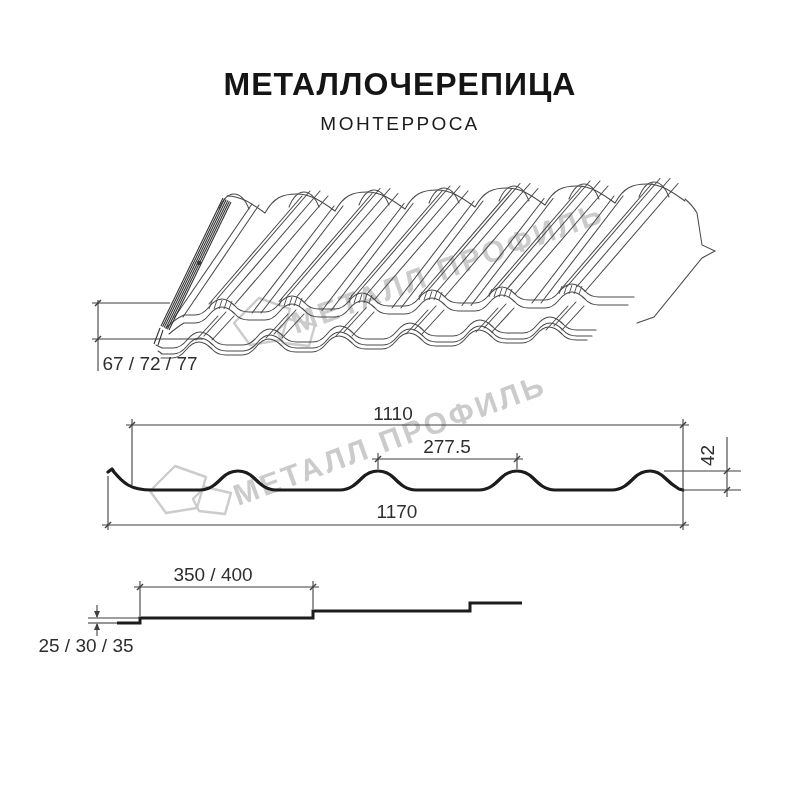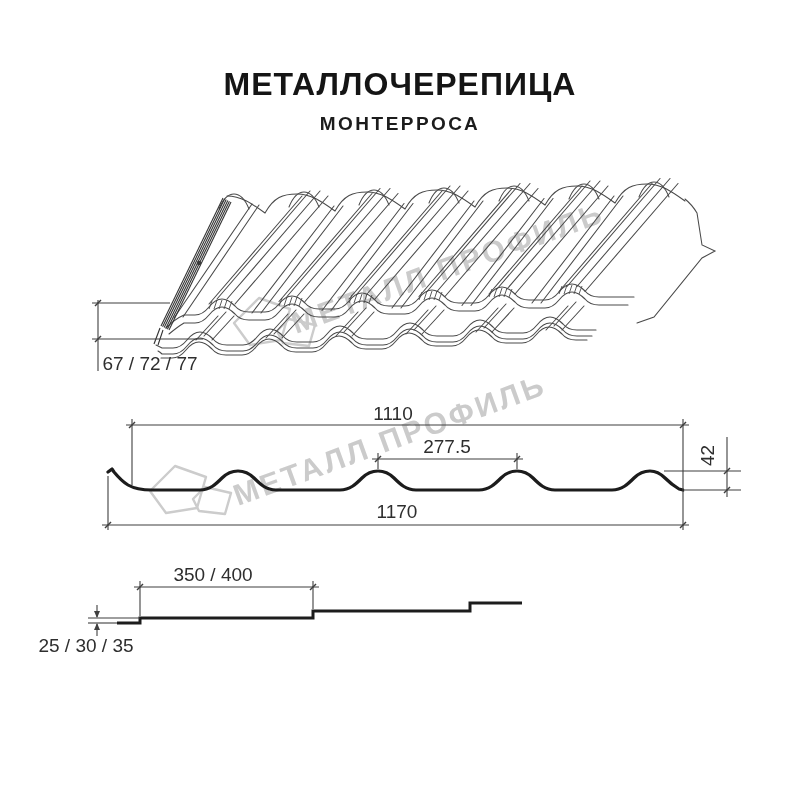--- a/index.html
+++ b/index.html
@@ -1,21 +1,21 @@
 <!DOCTYPE html>
 <html><head>
 <meta charset="utf-8">
 <style>
   html,body{margin:0;padding:0;background:#fff;}
   #page{position:relative;width:800px;height:800px;background:#ffffff;overflow:hidden;
         font-family:"Liberation Sans","DejaVu Sans",sans-serif;}
   .title{position:absolute;left:0;top:66px;width:800px;text-align:center;
          font-size:32px;font-weight:bold;color:#151515;letter-spacing:1px;}
   .subtitle{position:absolute;left:0;top:113px;width:800px;text-align:center;
-            font-size:19px;font-weight:700;color:#1c1c1c;letter-spacing:2.5px;}
+            font-size:19px;font-weight:400;color:#1c1c1c;letter-spacing:2.5px;}
   svg{position:absolute;left:0;top:0;}
   .thin{stroke:#4a4a4a;stroke-width:1.05;fill:none;stroke-linecap:round;}
   .band{stroke:#4a4a4a;stroke-width:1.1;fill:none;stroke-linecap:round;}
   .dim{stroke:#3f3f3f;stroke-width:1.1;fill:none;}
   .tick{stroke:#3f3f3f;stroke-width:1.5;fill:none;}
   .thick{stroke:#1c1c1c;stroke-width:3.2;fill:none;stroke-linejoin:round;stroke-linecap:round;}
   .stepthick{stroke:#1c1c1c;stroke-width:3;fill:none;stroke-linejoin:miter;stroke-linecap:butt;}
   .wm{stroke:#cccccc;stroke-width:2.4;fill:none;stroke-linejoin:round;}
   .wmtext{fill:#cbcbcb;font-size:30px;font-weight:bold;letter-spacing:3px;}
   .dimtext{fill:#2e2e2e;font-size:19px;}

